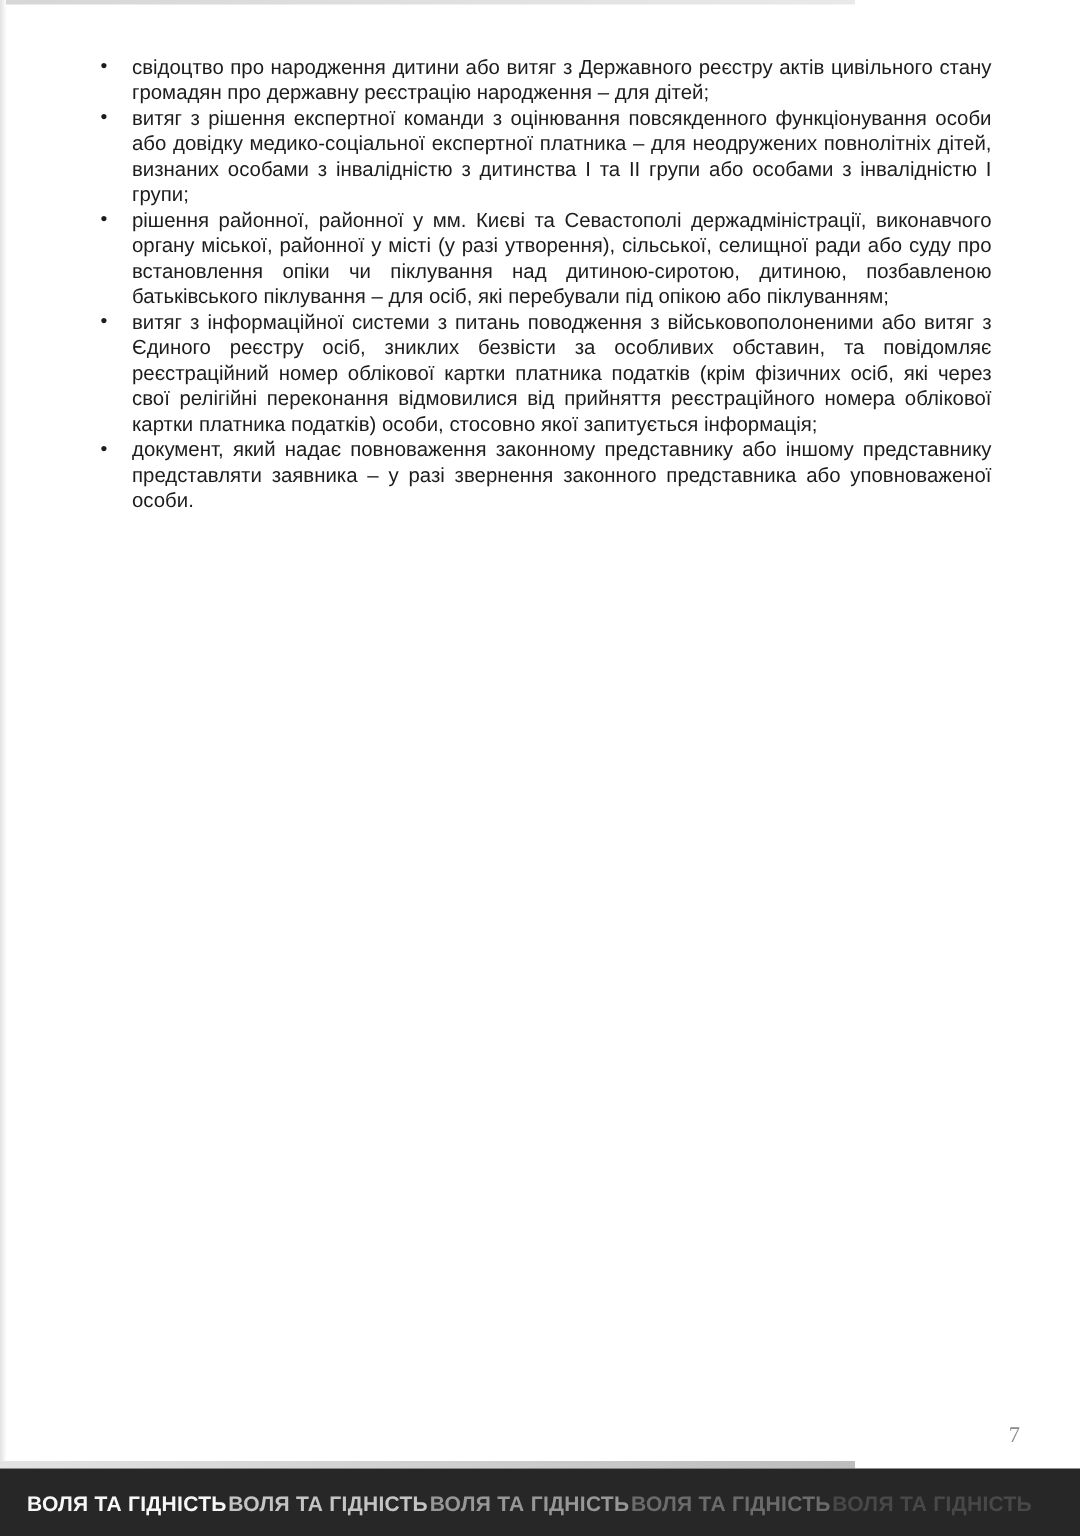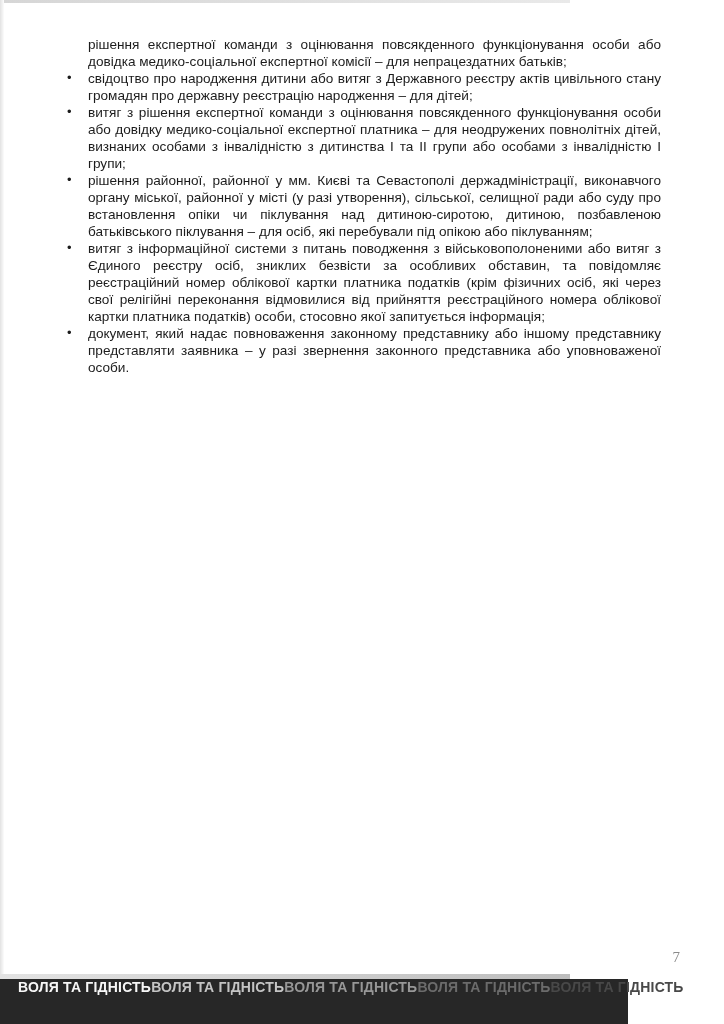--- a/index.html
+++ b/index.html
@@ -41,40 +41,39 @@
 
   
   .page-number {
     position: absolute; top: 949px; right: 44px;
     font-family: "Liberation Serif", "DejaVu Serif", serif;
     font-size: 15px; color: #8a8a8a;
   }
 
   
   .footer-bar {
-    position: absolute; left: 0; top: 979px; width: 628px; height: 45px;
+    position: absolute; left: 0; top: 979px; width: 720px; height: 45px;
     background: #272727;
-    display: flex; align-items: flex-start; justify-content: space-between;
+    display: flex; align-items: center; justify-content: space-between;
     padding: 0 32px 0 18px; box-sizing: border-box;
   }
   .footer-brand {
     font-weight: bold; font-size: 14px; letter-spacing: 0.2px;
     white-space: nowrap;
   }
 </style>
 </head>
 <body>
 
 <div class="page">
 
   <div class="scan-strip-top"></div>
   <div class="scan-edge-left"></div>
 
   <div class="doc-body">
-    <p class="para">рішення експертної команди з оцінювання повсякденного функціонування особи або довідка медико-соціальної експертної комісії – для непрацездатних батьків;</p>
 
     <div class="bullet-item">
       <span class="bullet-marker">•</span>
       <p class="para">свідоцтво про народження дитини або витяг з Державного реєстру актів цивільного стану громадян про державну реєстрацію народження – для дітей;</p>
     </div>
 
     <div class="bullet-item">
       <span class="bullet-marker">•</span>
       <p class="para">витяг з рішення експертної команди з оцінювання повсякденного функціонування особи або довідку медико-соціальної експертної платника – для неодружених повнолітніх дітей, визнаних особами з інвалідністю з дитинства І та ІІ групи або особами з інвалідністю І групи;</p>
     </div>

